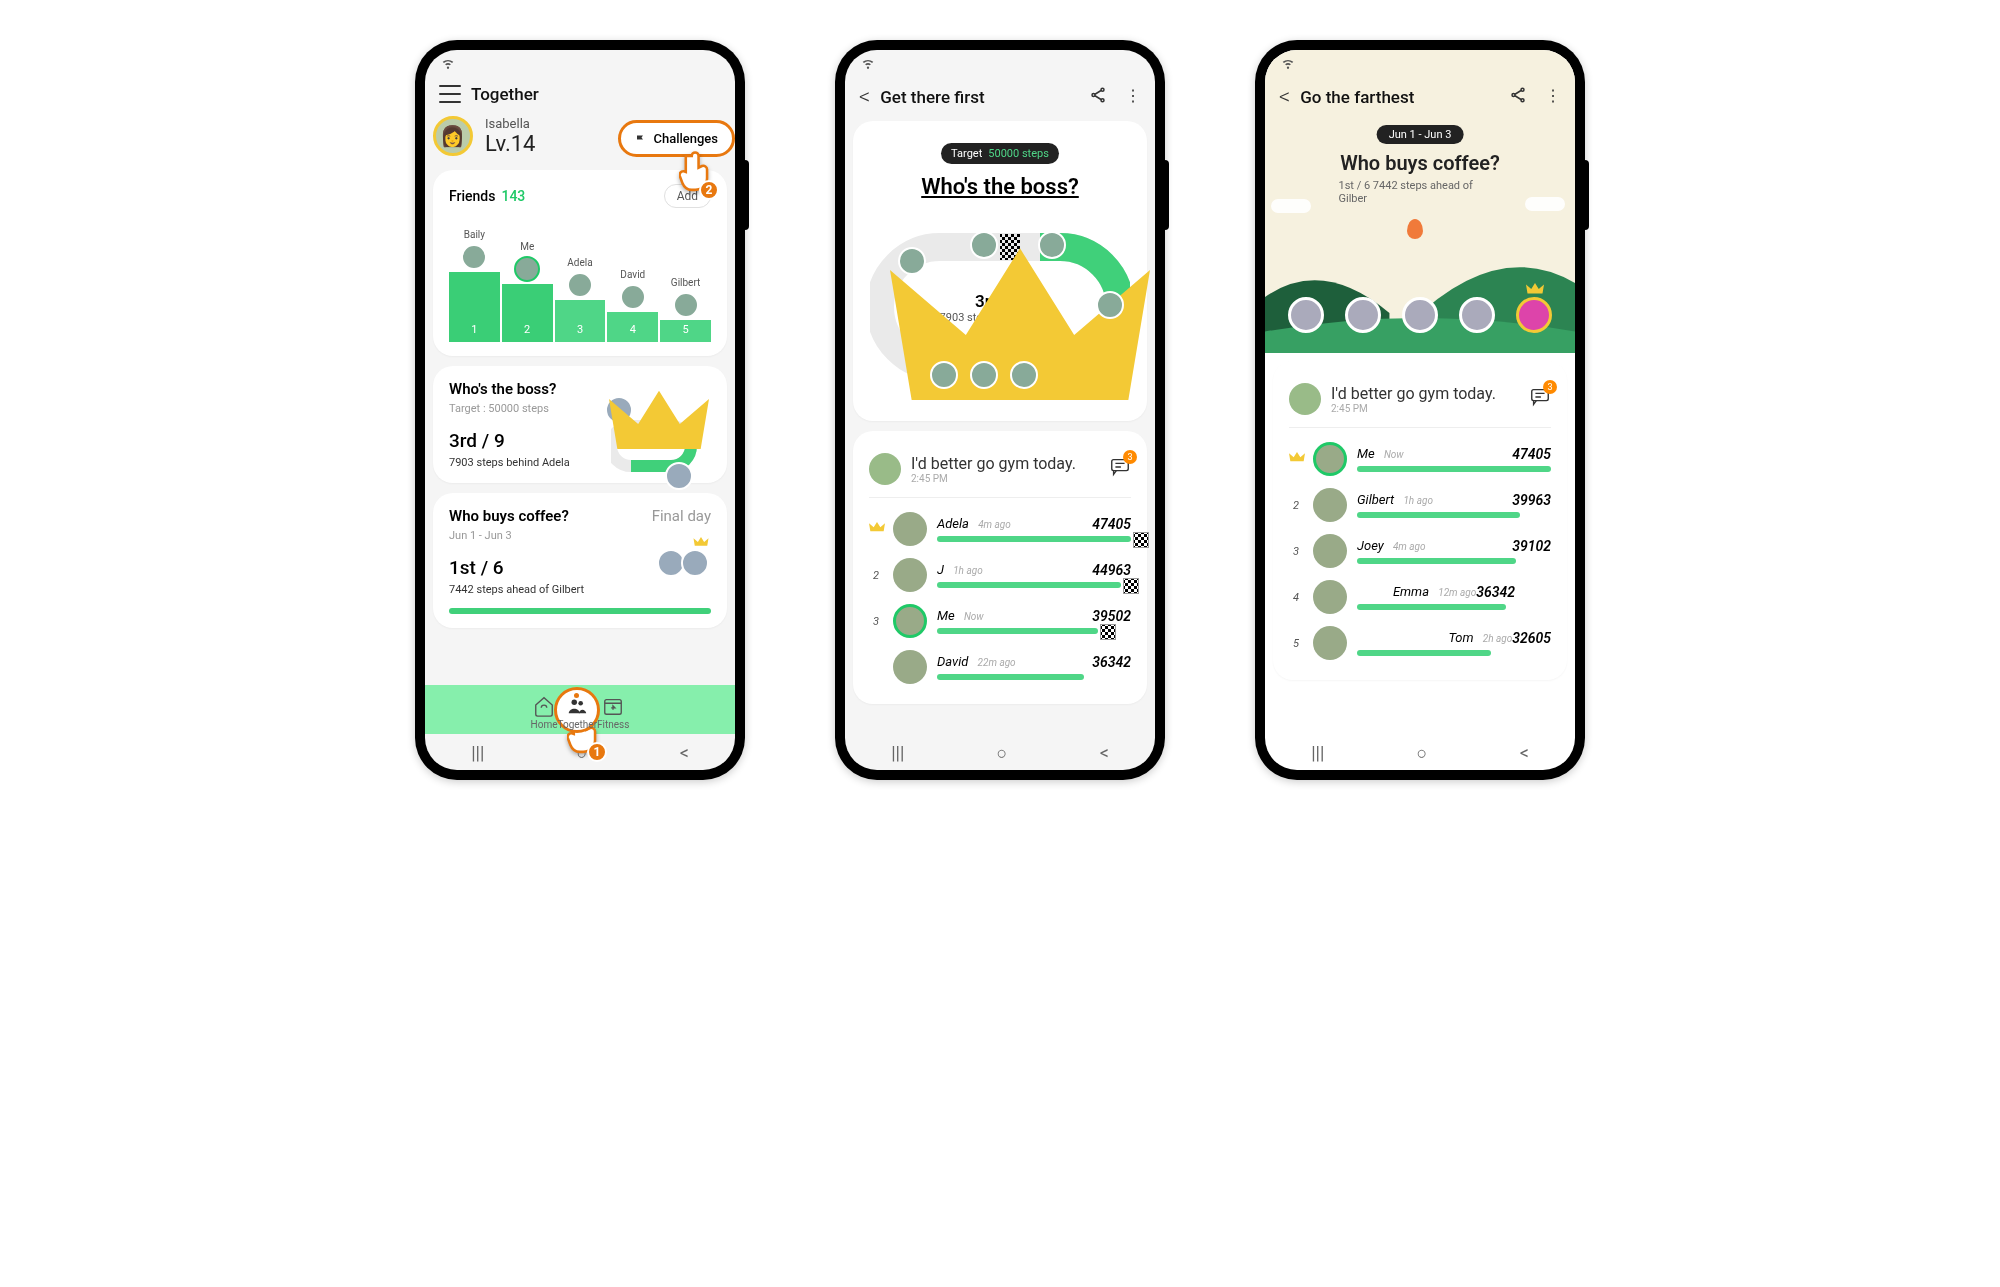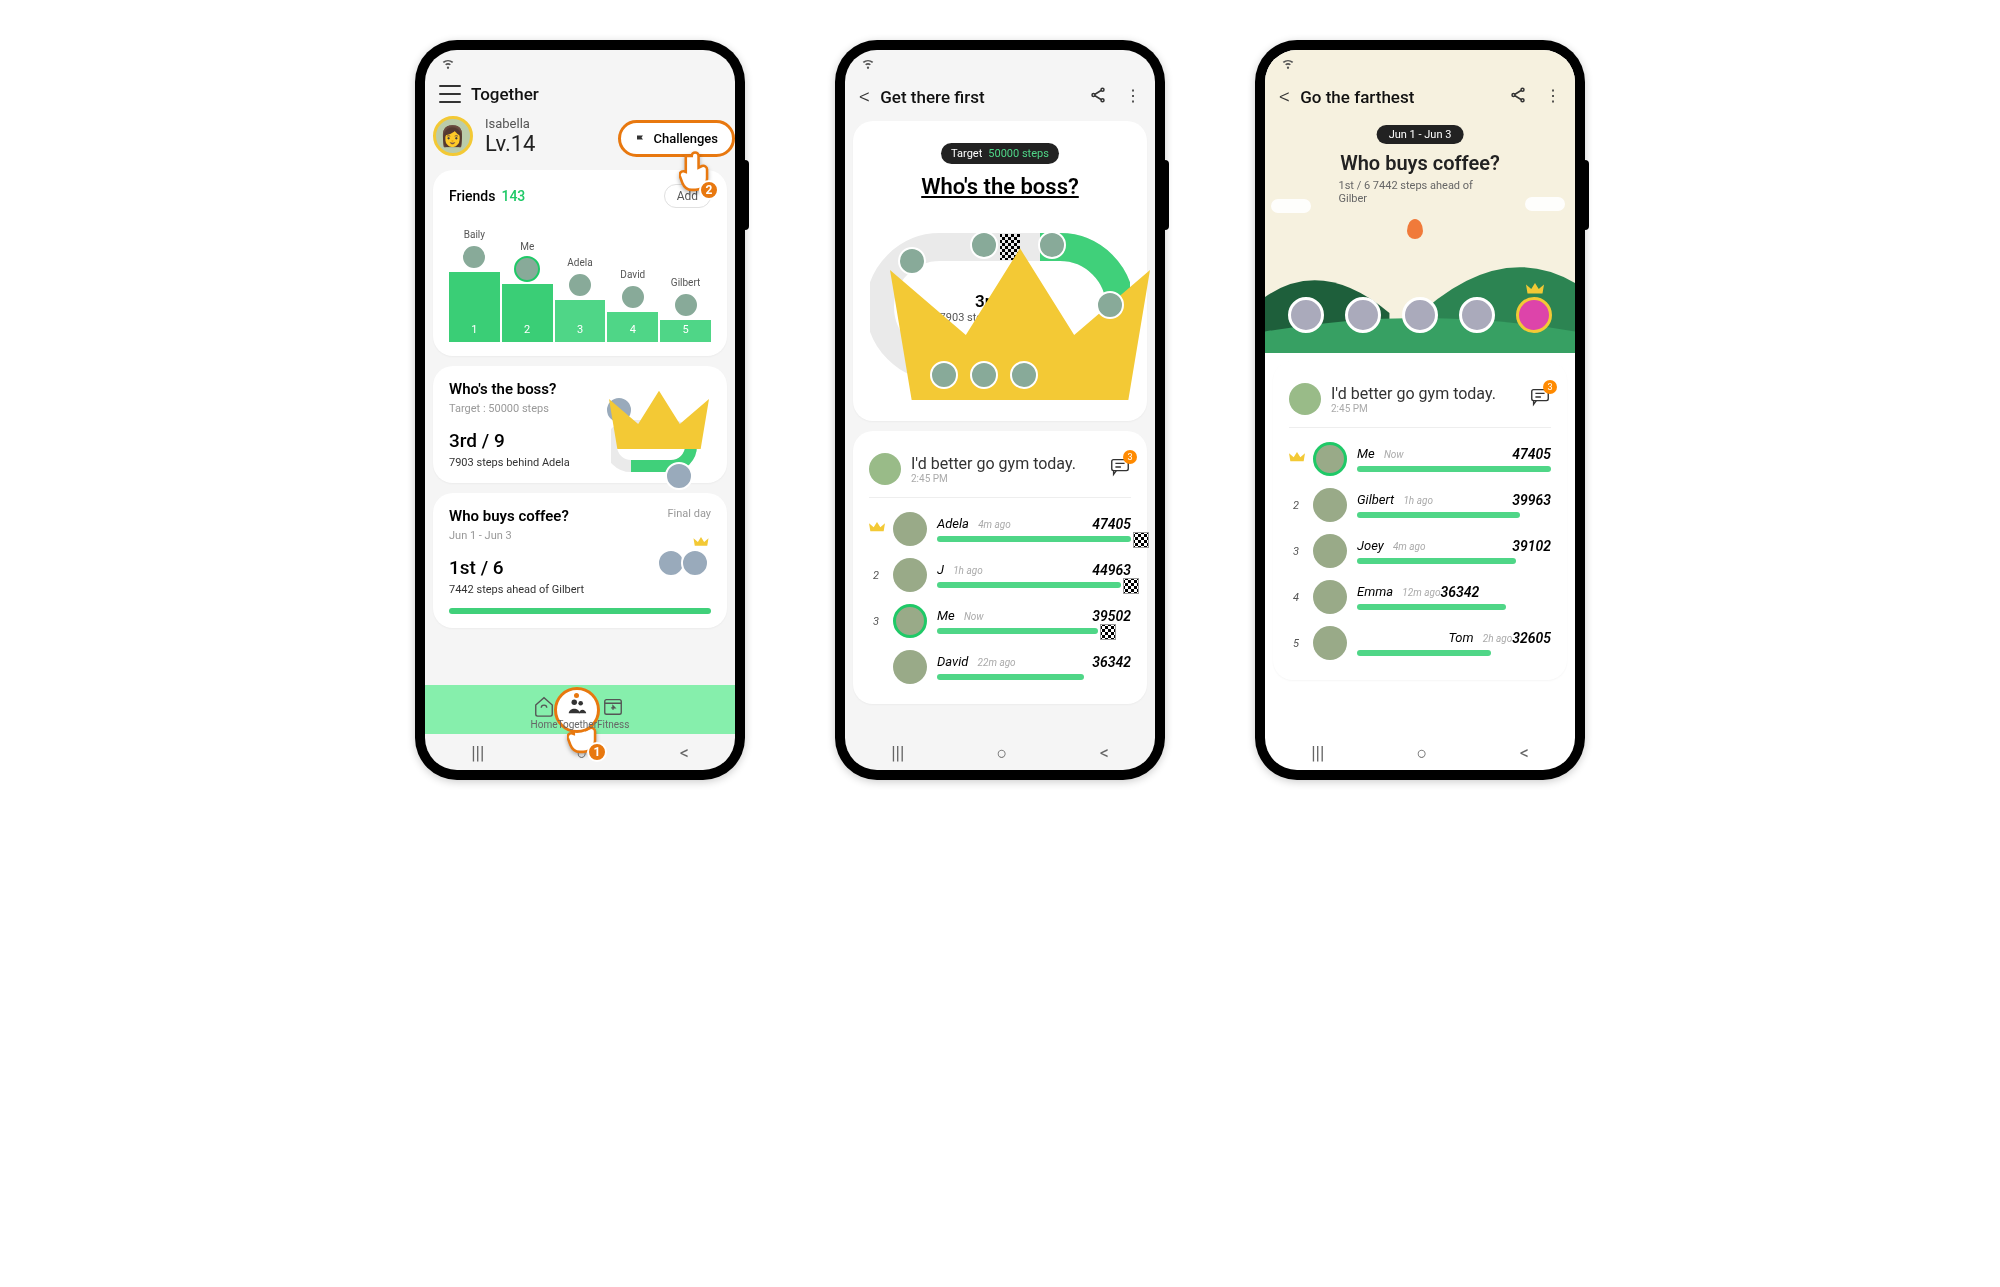--- a/index.html
+++ b/index.html
@@ -241,21 +241,21 @@
           <svg class="crown" style="top:-22px; left:-2px;" viewBox="0 0 24 16">
               <path d="M2 14h20l2-12-7 6-5-8-5 8-7-6z"></path>
             </svg>
           <div class="crown-av" style="bottom:-4px; right:18px;"></div>
         </div>
       </div>
 
       <div class="card chal-card">
         <div style="display:flex;justify-content:space-between;">
           <div class="chal-title">Who buys coffee?</div>
-          <div style="font-size:11px;color:#999;">Final day</div>
+          <div style="font-size:15px;color:#999;">Final day</div>
         </div>
         <div class="sub">Jun 1 - Jun 3</div>
         <div class="rank">1st / 6</div>
         <div class="behind">7442 steps ahead of Gilbert</div>
         <div style="position:absolute; right:18px; top:56px;">
           <div class="crown-av" style="position:relative; display:inline-block;"></div>
           <div class="crown-av" style="position:relative; display:inline-block; margin-left:-8px;"></div>
           <svg class="crown" style="top:-12px; right:0;" viewBox="0 0 24 16">
               <path d="M2 14h20l2-12-7 6-5-8-5 8-7-6z"></path>
             </svg>
@@ -542,21 +542,21 @@
                   <div class="lb-nm">Joey <span class="ago">4m ago</span></div>
                   <div class="lb-steps">39102</div>
                 </div>
                 <div class="lb-bar" style="width: 82%;"></div>
               </div>
             </div>
             <div class="lb-row">
               <div class="lb-rank">4</div>
               <div class="lb-av"></div>
               <div class="lb-info">
-                <div style="display: flex; justify-content: flex-start;">
+                <div style="display: flex; justify-content: center;">
                   <div class="lb-nm">Emma <span class="ago">12m ago</span></div>
                   <div class="lb-steps">36342</div>
                 </div>
                 <div class="lb-bar" style="width: 77%;"></div>
               </div>
             </div>
             <div class="lb-row">
               <div class="lb-rank">5</div>
               <div class="lb-av"></div>
               <div class="lb-info">

